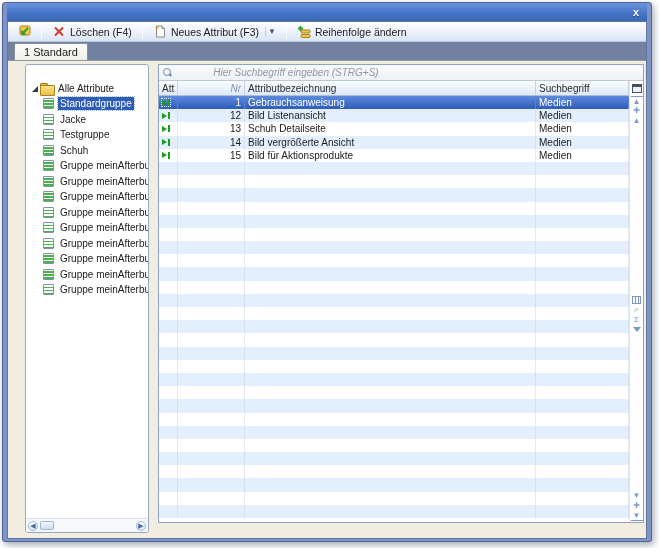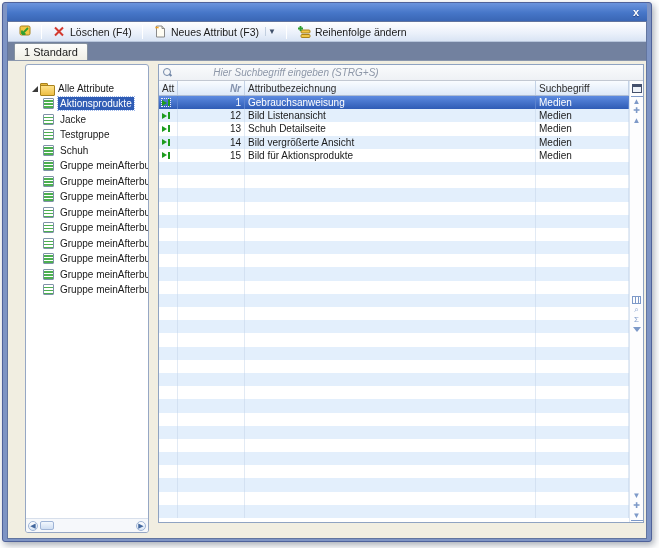--- a/index.html
+++ b/index.html
@@ -85,21 +85,21 @@
   .mag::after { content:""; position:absolute; left:6px; top:6px; width:3px; height:1.5px; background:#7288a8; transform:rotate(45deg); }
   .search-label { font-weight:bold; color:#17366e;margin-top:48px; }
   .search-hint { font-style:italic; color:#8d97a8; }
 
   .grid-body { flex:1; display:flex; overflow:hidden; }
   .grid-main { flex:1; display:flex; flex-direction:column; overflow:hidden; }
 
   .hrow { display:flex; height:15px; font-size:10px; color:#2b2b2b;
     background:linear-gradient(#f9fcff,#dde9f8); border-bottom:1px solid #aebdd4; }
   .hcell { display:flex; align-items:center; padding:0 3px; border-right:1px solid #c3d2e6; overflow:hidden; white-space:nowrap; }
-  .hcell.nr { font-style:italic; color:#8593ad;font-weight:bold; }
+  .hcell.nr { font-style:italic; color:#8593ad; }
 
   .c-att { width:19px; flex:0 0 19px; }
   .c-nr { width:67px; flex:0 0 67px; justify-content:flex-end; text-align:right; }
   .c-name { flex:1; }
   .c-art { width:93px; flex:0 0 93px; }
 
   .rows { flex:1; overflow:hidden; }
   .grow { display:flex; height:13.2px; font-size:10px; color:#1a1a1a; }
   .grow:nth-child(even) { background:#e3effc; }
   .gcell { display:flex; align-items:center; padding:0 3px; border-right:1px solid rgba(190,208,230,.45); overflow:hidden; white-space:nowrap; }
@@ -182,21 +182,21 @@
             <div class="tree-row">
               <span class="tw">
                   <span class="exp"></span>
                 </span>
               <span class="folder-ic"></span>
               <span class="tree-label">Alle Attribute</span>
             </div>
             <div id="tree-items">
                 <div class="tree-item sel">
                   <span class="list-ic"></span>
-                  <span class="tree-label">Aktionsprodukte</span>
+                  <span class="tree-label">Standardgruppe</span>
                 </div>
                 <div class="tree-item">
                   <span class="list-ic"></span>
                   <span class="tree-label">Jacke</span>
                 </div>
                 <div class="tree-item">
                   <span class="list-ic"></span>
                   <span class="tree-label">Testgruppe</span>
                 </div>
                 <div class="tree-item">

